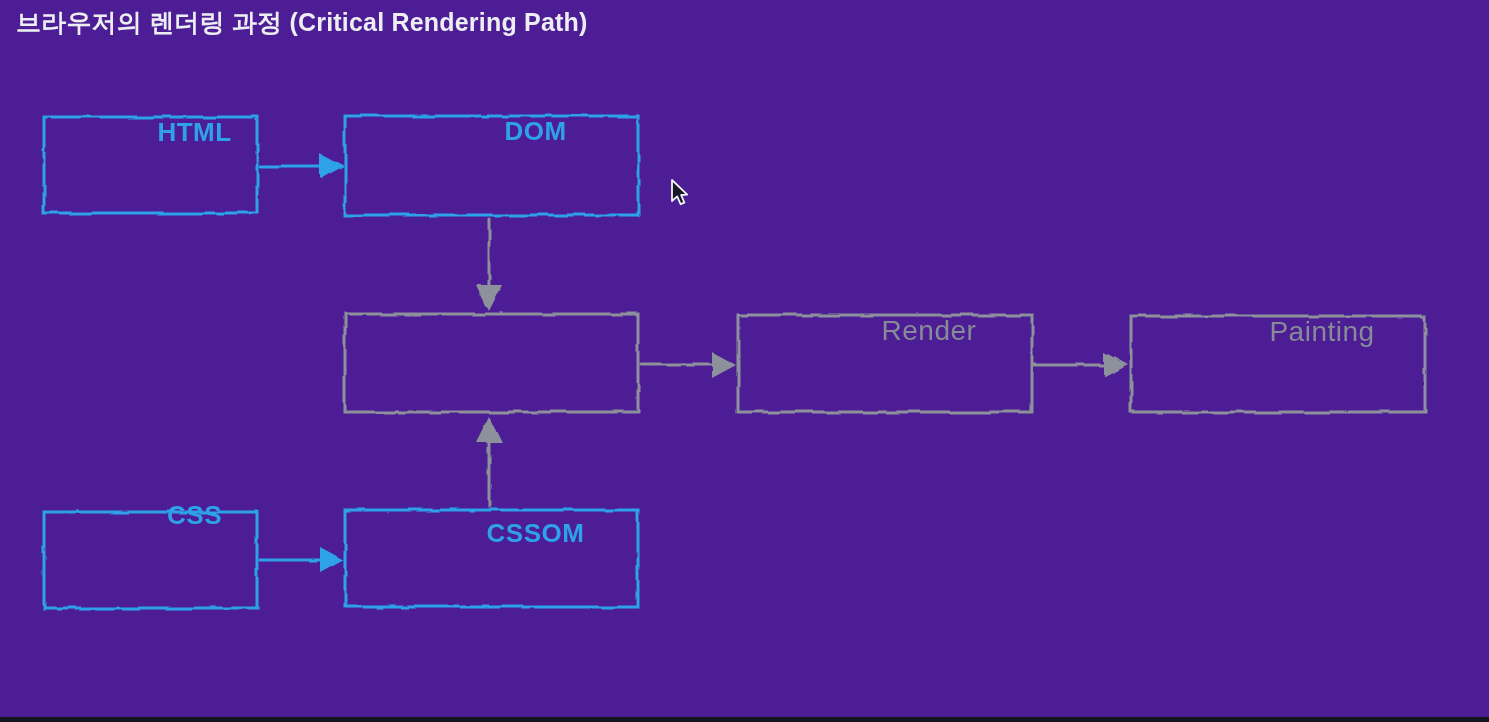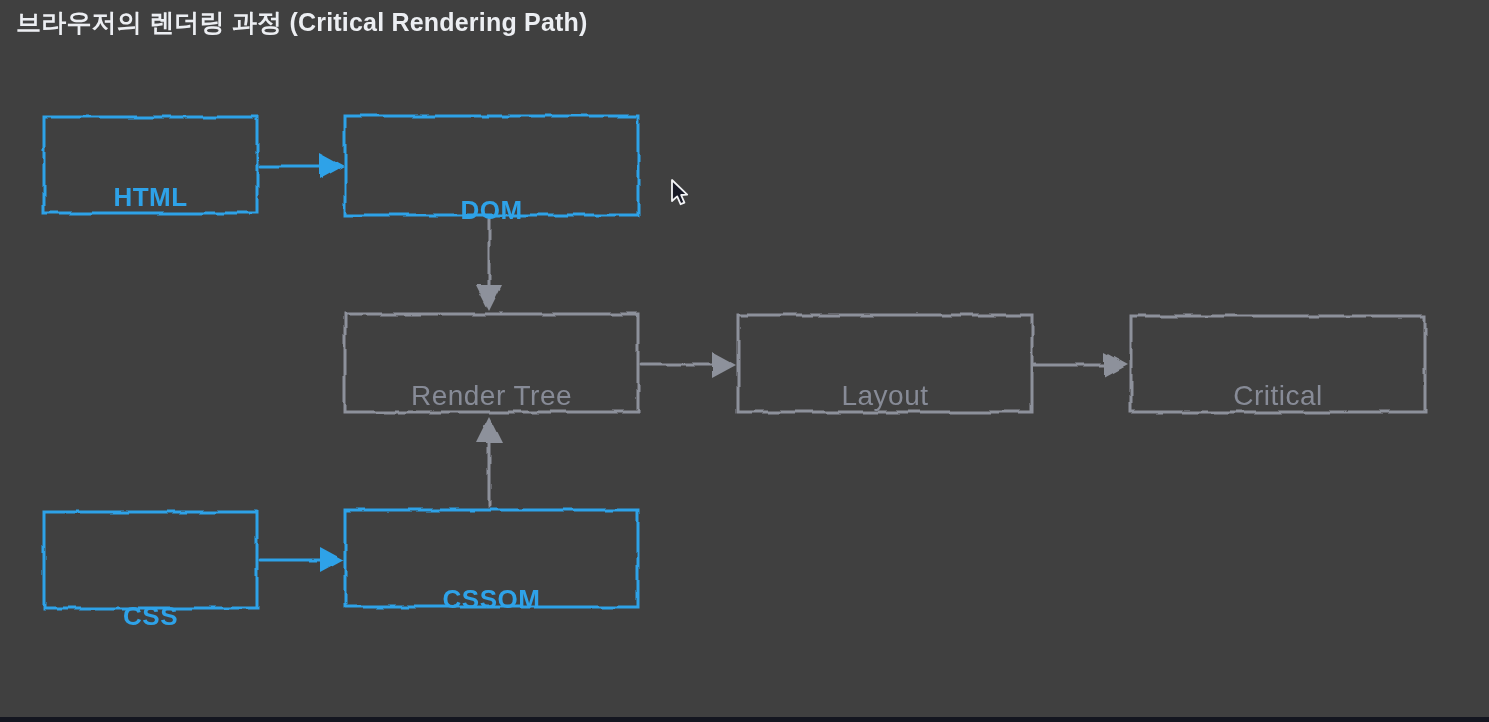--- a/index.html
+++ b/index.html
@@ -8,44 +8,45 @@
     width: 1489px;
     height: 722px;
     overflow: hidden;
     background: #1c1f2d;
     font-family: "Liberation Sans", sans-serif;
   }
   .canvas {
     position: relative;
     width: 1489px;
     height: 722px;
-    background: #404040;
+    background: #4c1d95;
   }
   .page-title {
     position: absolute;
     left: 16px;
     top: 6px;
     font-size: 25px;
     font-weight: 600;
     letter-spacing: 0.2px;
     color: #eceef2;
     white-space: nowrap;
   }
   svg.wires {
     position: absolute;
     left: 0;
     top: 0;
     pointer-events: none;
   }
   .node {
     position: absolute;
     display: flex;
-    align-items: flex-end;
+    align-items: flex-start;
     justify-content: center;
     background: transparent;
+    padding-left: 44px;
   }
   .node.blue .node-label {
     color: #2ea2e8;
     font-size: 26px;
     font-weight: 700;
     letter-spacing: 0.5px;
   }
   .node.gray .node-label {
     color: #878b97;
     font-size: 28px;
@@ -124,33 +125,30 @@
   </svg>
 
   <div class="node blue" style="left:44px; top:117px; width:213px; height:96px;">
     <span class="node-label">HTML</span>
   </div>
 
   <div class="node blue" style="left:345px; top:116px; width:293px; height:110px;">
     <span class="node-label">DOM</span>
   </div>
 
-  <div class="node gray" style="left:345px; top:314px; width:293px; height:98px;">
-    <span class="node-label">Render Tree</span>
-  </div>
 
   <div class="node gray" style="left:738px; top:315px; width:294px; height:97px;">
-    <span class="node-label">Layout</span>
+    <span class="node-label">Render</span>
   </div>
 
   <div class="node gray" style="left:1131px; top:316px; width:294px; height:96px;">
-    <span class="node-label">Critical</span>
+    <span class="node-label">Painting</span>
   </div>
 
-  <div class="node blue" style="left:44px; top:536px; width:213px; height:96px;">
+  <div class="node blue" style="left:44px; top:500px; width:213px; height:96px;">
     <span class="node-label">CSS</span>
   </div>
 
   <div class="node blue" style="left:345px; top:510px; width:293px; height:97px;margin-top:8px;">
     <span class="node-label">CSSOM</span>
   </div>
 
   <div class="cursor-wrap">
     <svg width="26" height="32" viewBox="0 0 26 32">
       <path d="M4 2 L4 23 L9.2 18.4 L12.6 26.2 L16.4 24.6 L13.1 17 L19.2 16.6 Z" fill="#171926" stroke="#f2f3f5" stroke-width="1.8" stroke-linejoin="round"></path>

